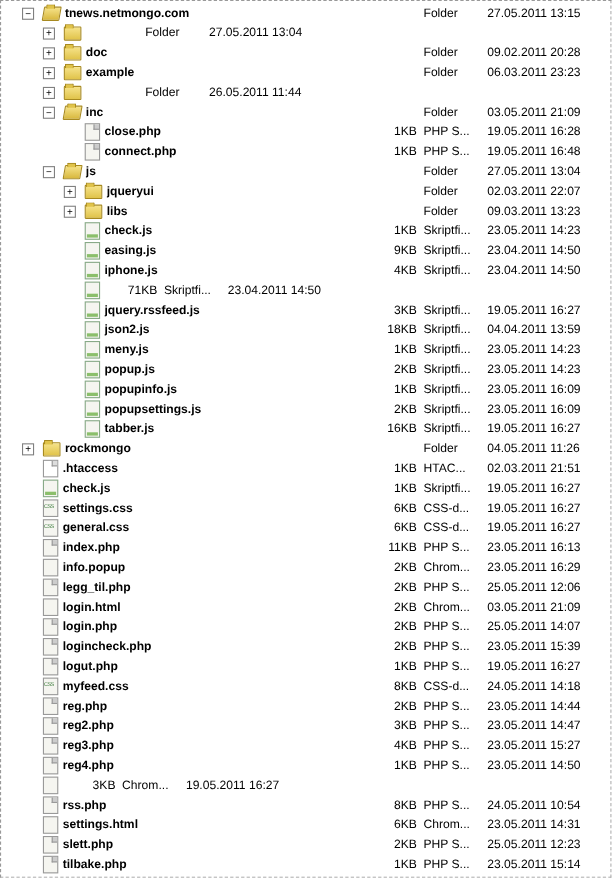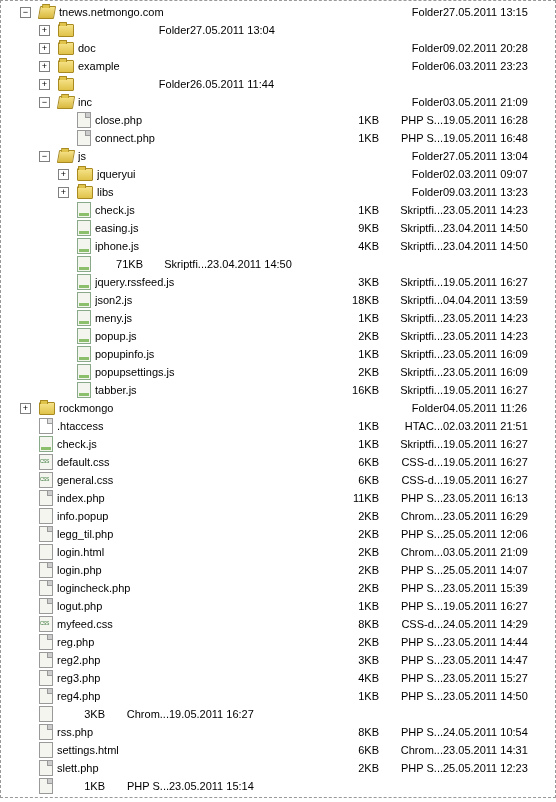--- a/index.html
+++ b/index.html
@@ -101,30 +101,31 @@
   .file-html { background: #f5f5f0; border: 1px solid #999; width:12px;height:14px;}
   .file-generic { background: #fff; border: 1px solid #999; width:12px;height:14px;}
   .file-generic::after{
     content:"";position:absolute;top:0;right:0;width:4px;height:4px;
     background:#ddd;border-left:1px solid #999;border-bottom:1px solid #999;
   }
   .name-col {
     flex: 1;
     overflow: hidden;
     text-overflow: ellipsis;
+    font-weight: bold;
   }
   .size-col {
     width: 48px;
     text-align: right;
     padding-right: 6px;
     flex-shrink: 0;
   }
   .type-col {
     width: 58px;
-    text-align: right;
+    text-align: left;
     flex-shrink: 0;
     overflow: hidden;
     text-overflow: ellipsis;
   }
   .date-col {
     width: 112px;
     text-align: left;
     flex-shrink: 0;
   }
 </style>
@@ -253,21 +254,21 @@
         <span class="ln"></span>
         <span class="ln"></span>
         <span class="ln"></span>
       </span>
       <span class="exp box">+</span>
       <span style="width: 6px; flex-shrink: 0; display: inline-block;"></span>
       <span class="icon folder-closed"></span>
       <span class="name-col">jqueryui</span>
       <span class="size-col"></span>
       <span class="type-col">Folder</span>
-      <span class="date-col">02.03.2011 09:07</span>
+      <span class="date-col">02.03.2011 22:07</span>
     </div>
     <div class="row">
       <span style="display: inline-flex; flex-shrink: 0;">
         <span class="ln"></span>
         <span class="ln"></span>
         <span class="ln"></span>
       </span>
       <span class="exp box">+</span>
       <span style="width: 6px; flex-shrink: 0; display: inline-block;"></span>
       <span class="icon folder-closed"></span>
@@ -465,21 +466,21 @@
       <span class="type-col">Skriptfi...</span>
       <span class="date-col">19.05.2011 16:27</span>
     </div>
     <div class="row">
       <span style="display: inline-flex; flex-shrink: 0;">
         <span class="ln"></span>
       </span>
       <span class="exp"></span>
       <span style="width: 6px; flex-shrink: 0; display: inline-block;"></span>
       <span class="icon file-css"></span>
-      <span class="name-col">default.css</span>
+      <span class="name-col">settings.css</span>
       <span class="size-col">6KB</span>
       <span class="type-col">CSS-d...</span>
       <span class="date-col">19.05.2011 16:27</span>
     </div>
     <div class="row">
       <span style="display: inline-flex; flex-shrink: 0;">
         <span class="ln"></span>
       </span>
       <span class="exp"></span>
       <span style="width: 6px; flex-shrink: 0; display: inline-block;"></span>
@@ -576,21 +577,21 @@
     <div class="row">
       <span style="display: inline-flex; flex-shrink: 0;">
         <span class="ln"></span>
       </span>
       <span class="exp"></span>
       <span style="width: 6px; flex-shrink: 0; display: inline-block;"></span>
       <span class="icon file-css"></span>
       <span class="name-col">myfeed.css</span>
       <span class="size-col">8KB</span>
       <span class="type-col">CSS-d...</span>
-      <span class="date-col">24.05.2011 14:29</span>
+      <span class="date-col">24.05.2011 14:18</span>
     </div>
     <div class="row">
       <span style="display: inline-flex; flex-shrink: 0;">
         <span class="ln"></span>
       </span>
       <span class="exp"></span>
       <span style="width: 6px; flex-shrink: 0; display: inline-block;"></span>
       <span class="icon file-php"></span>
       <span class="name-col">reg.php</span>
       <span class="size-col">2KB</span>
@@ -680,17 +681,18 @@
       <span class="type-col">PHP S...</span>
       <span class="date-col">25.05.2011 12:23</span>
     </div>
     <div class="row">
       <span style="display: inline-flex; flex-shrink: 0;">
         <span class="ln"></span>
       </span>
       <span class="exp"></span>
       <span style="width: 6px; flex-shrink: 0; display: inline-block;"></span>
       <span class="icon file-php"></span>
+      <span class="name-col">tilbake.php</span>
       <span class="size-col">1KB</span>
       <span class="type-col">PHP S...</span>
       <span class="date-col">23.05.2011 15:14</span>
     </div>
   </div>
 
 </body></html>

